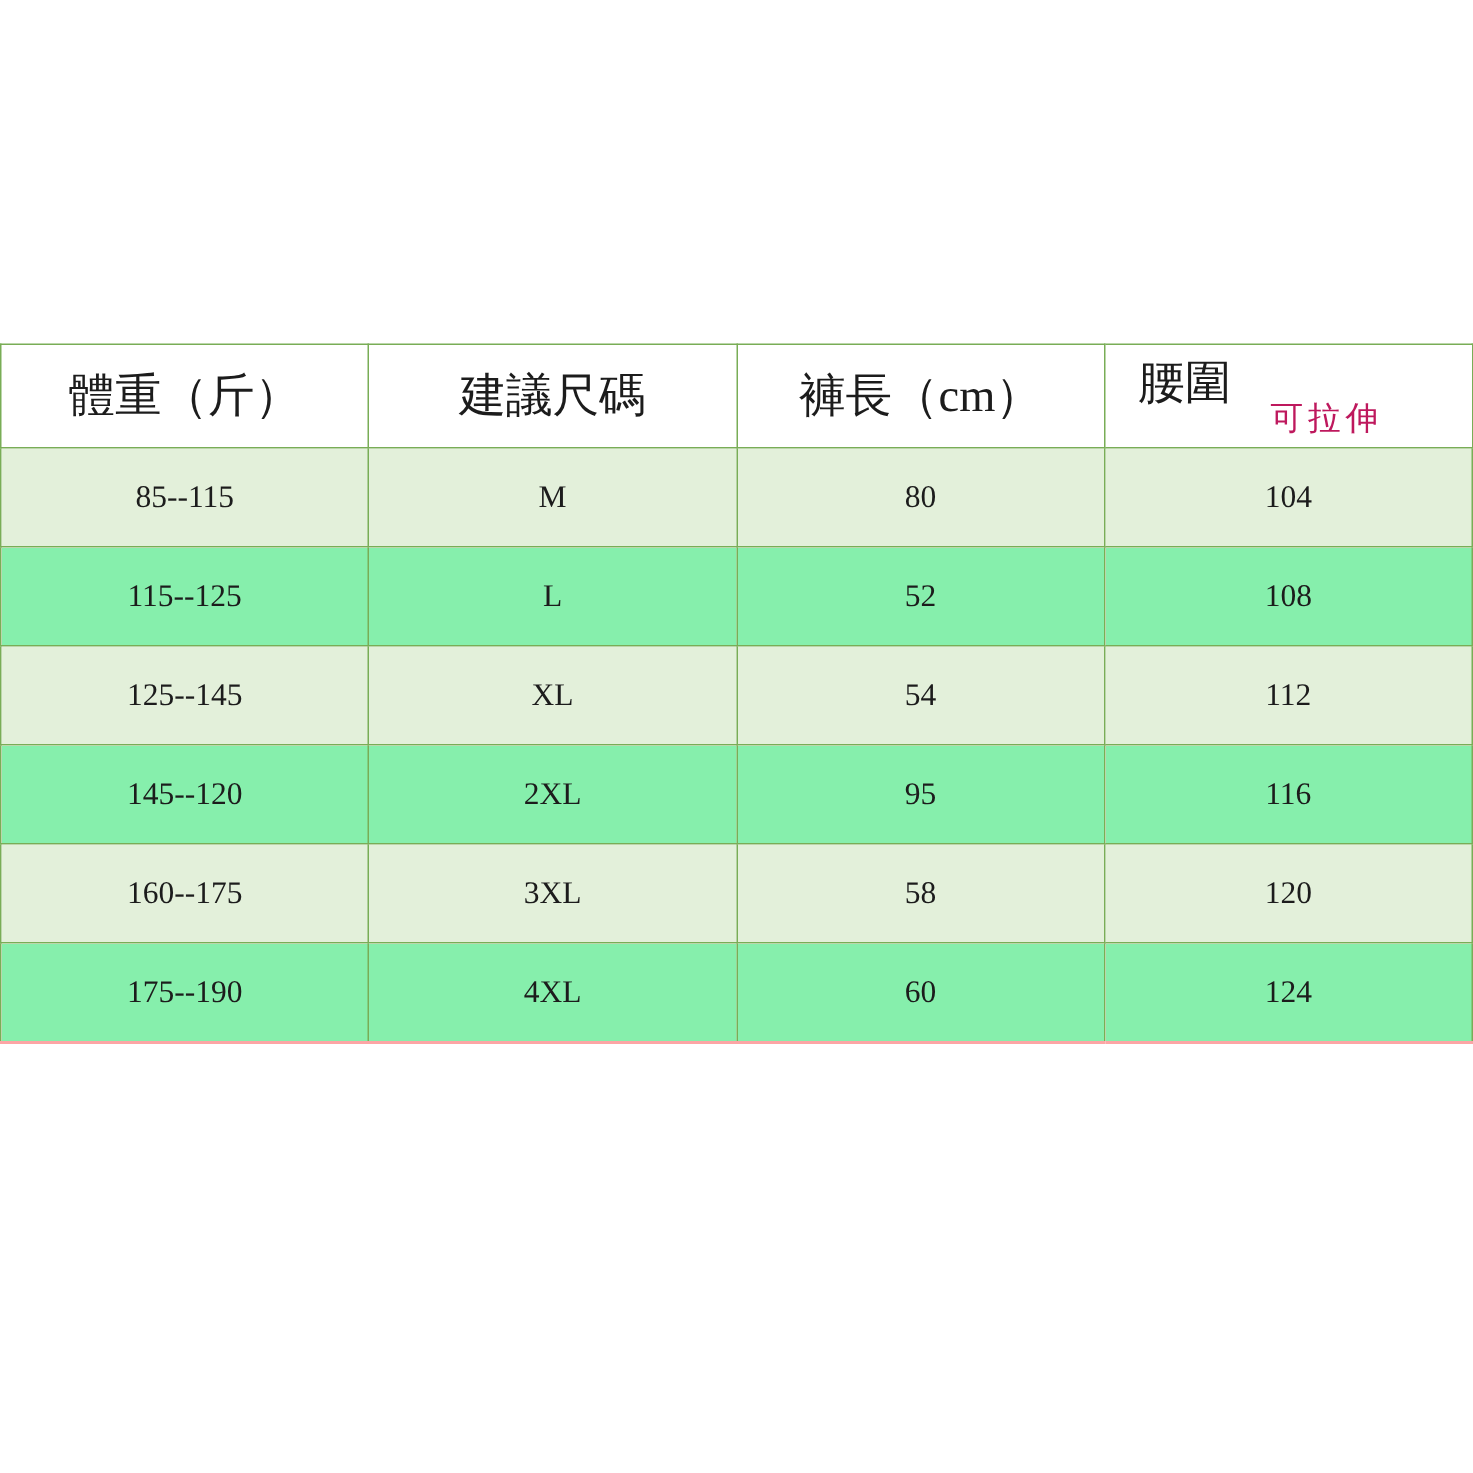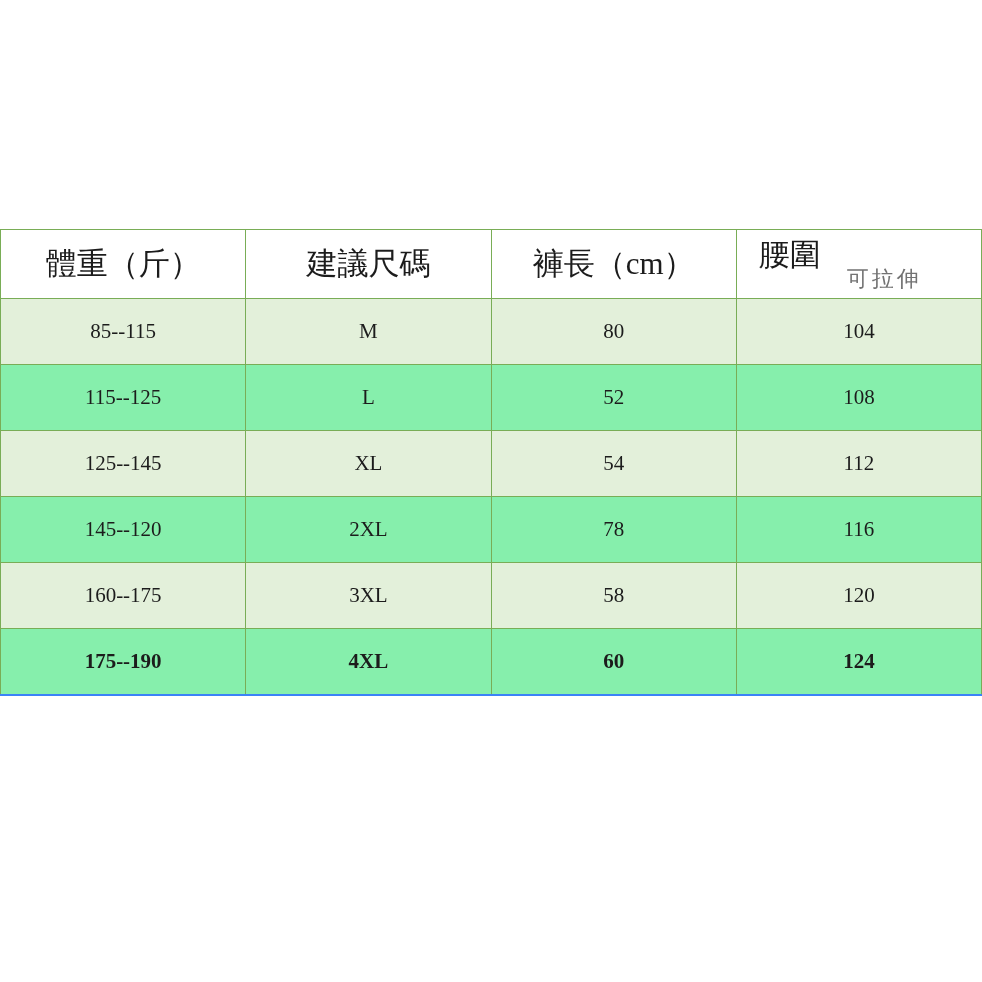--- a/index.html
+++ b/index.html
@@ -44,40 +44,40 @@
     height: 68px;
     font-size: 31px;
     background: #ffffff;
   }
   tr.data-row td {
     height: 65px;
     font-size: 21px;
   }
   tr.row-green td { background: #e3f0da; }
   tr.row-white td { background: #86efac; }
-  tr.data-row:last-child td { border-bottom: 2px solid #3b82f6; font-weight: bold; }
+  tr.data-row:last-child td { border-bottom: 2px solid #fca5a5; }
 
   th.waist-header { position: relative; }
   .waist-inner {
     position: relative;
     width: 100%;
     height: 68px;
   }
   .waist-label {
     position: absolute;
     left: 22px;
     top: 4px;
     font-size: 31px;
   }
   .waist-note {
     position: absolute;
     left: 110px;
     top: 34px;
     font-size: 22px;
-    color: #737373;
+    color: #be185d;
     letter-spacing: 3px;
   }
 </style>
 </head>
 <body>
 
 <div class="chart-wrap">
   <table class="size-chart">
     <tbody>
       <tr class="header-row">
@@ -105,21 +105,21 @@
       </tr>
       <tr class="data-row row-green">
         <td>125--145</td>
         <td>XL</td>
         <td>54</td>
         <td>112</td>
       </tr>
       <tr class="data-row row-white">
         <td>145--120</td>
         <td>2XL</td>
-        <td>78</td>
+        <td>95</td>
         <td>116</td>
       </tr>
       <tr class="data-row row-green">
         <td>160--175</td>
         <td>3XL</td>
         <td>58</td>
         <td>120</td>
       </tr>
       <tr class="data-row row-white">
         <td>175--190</td>

